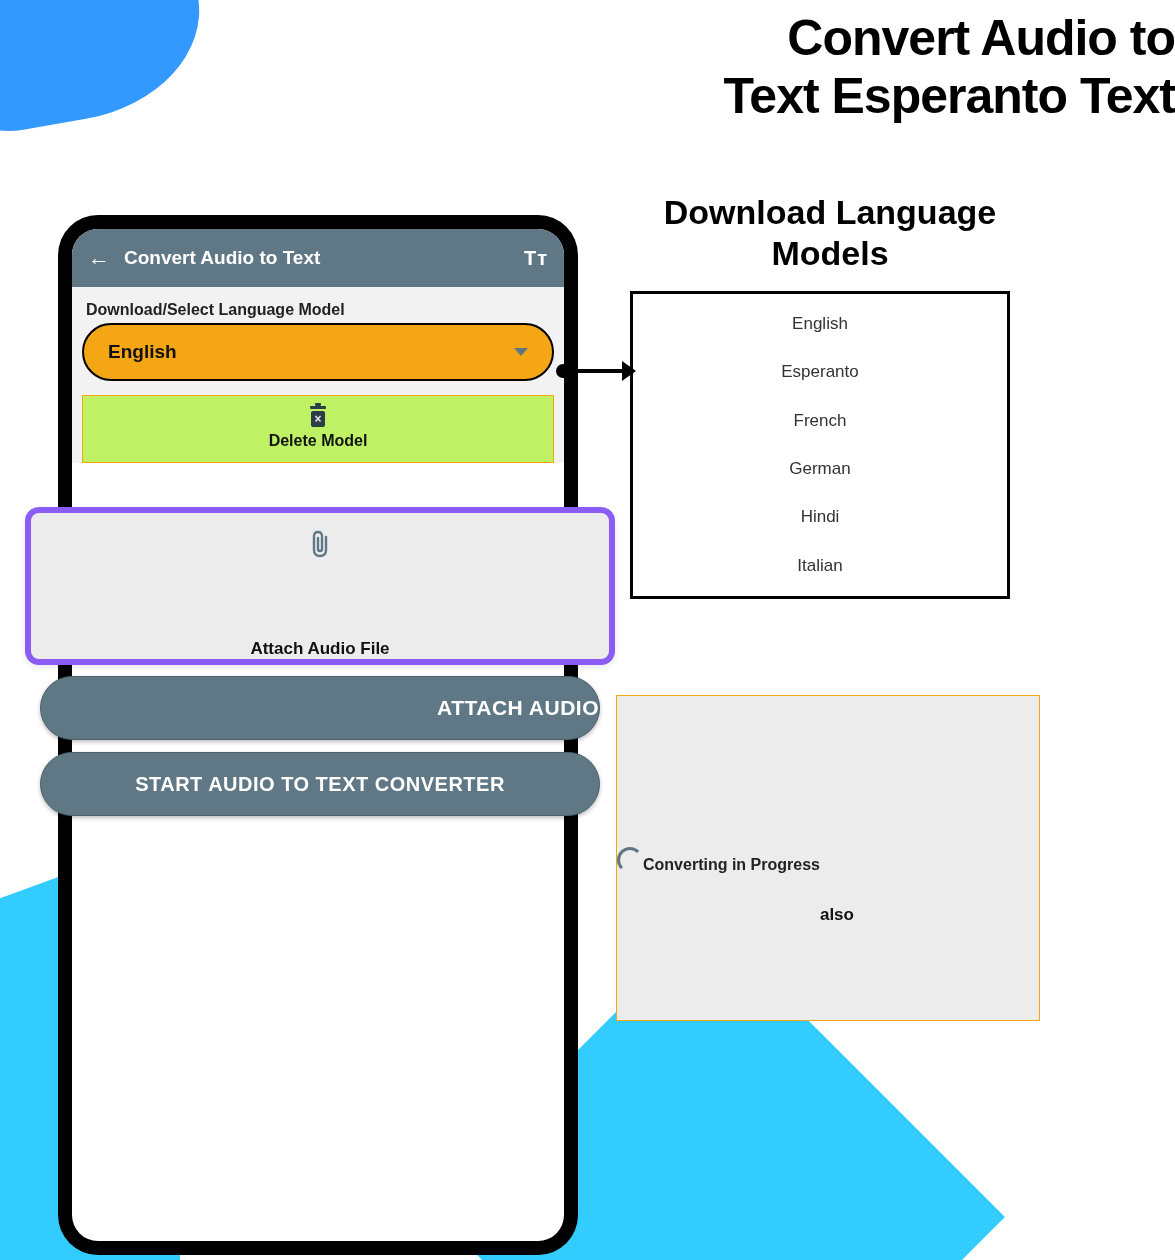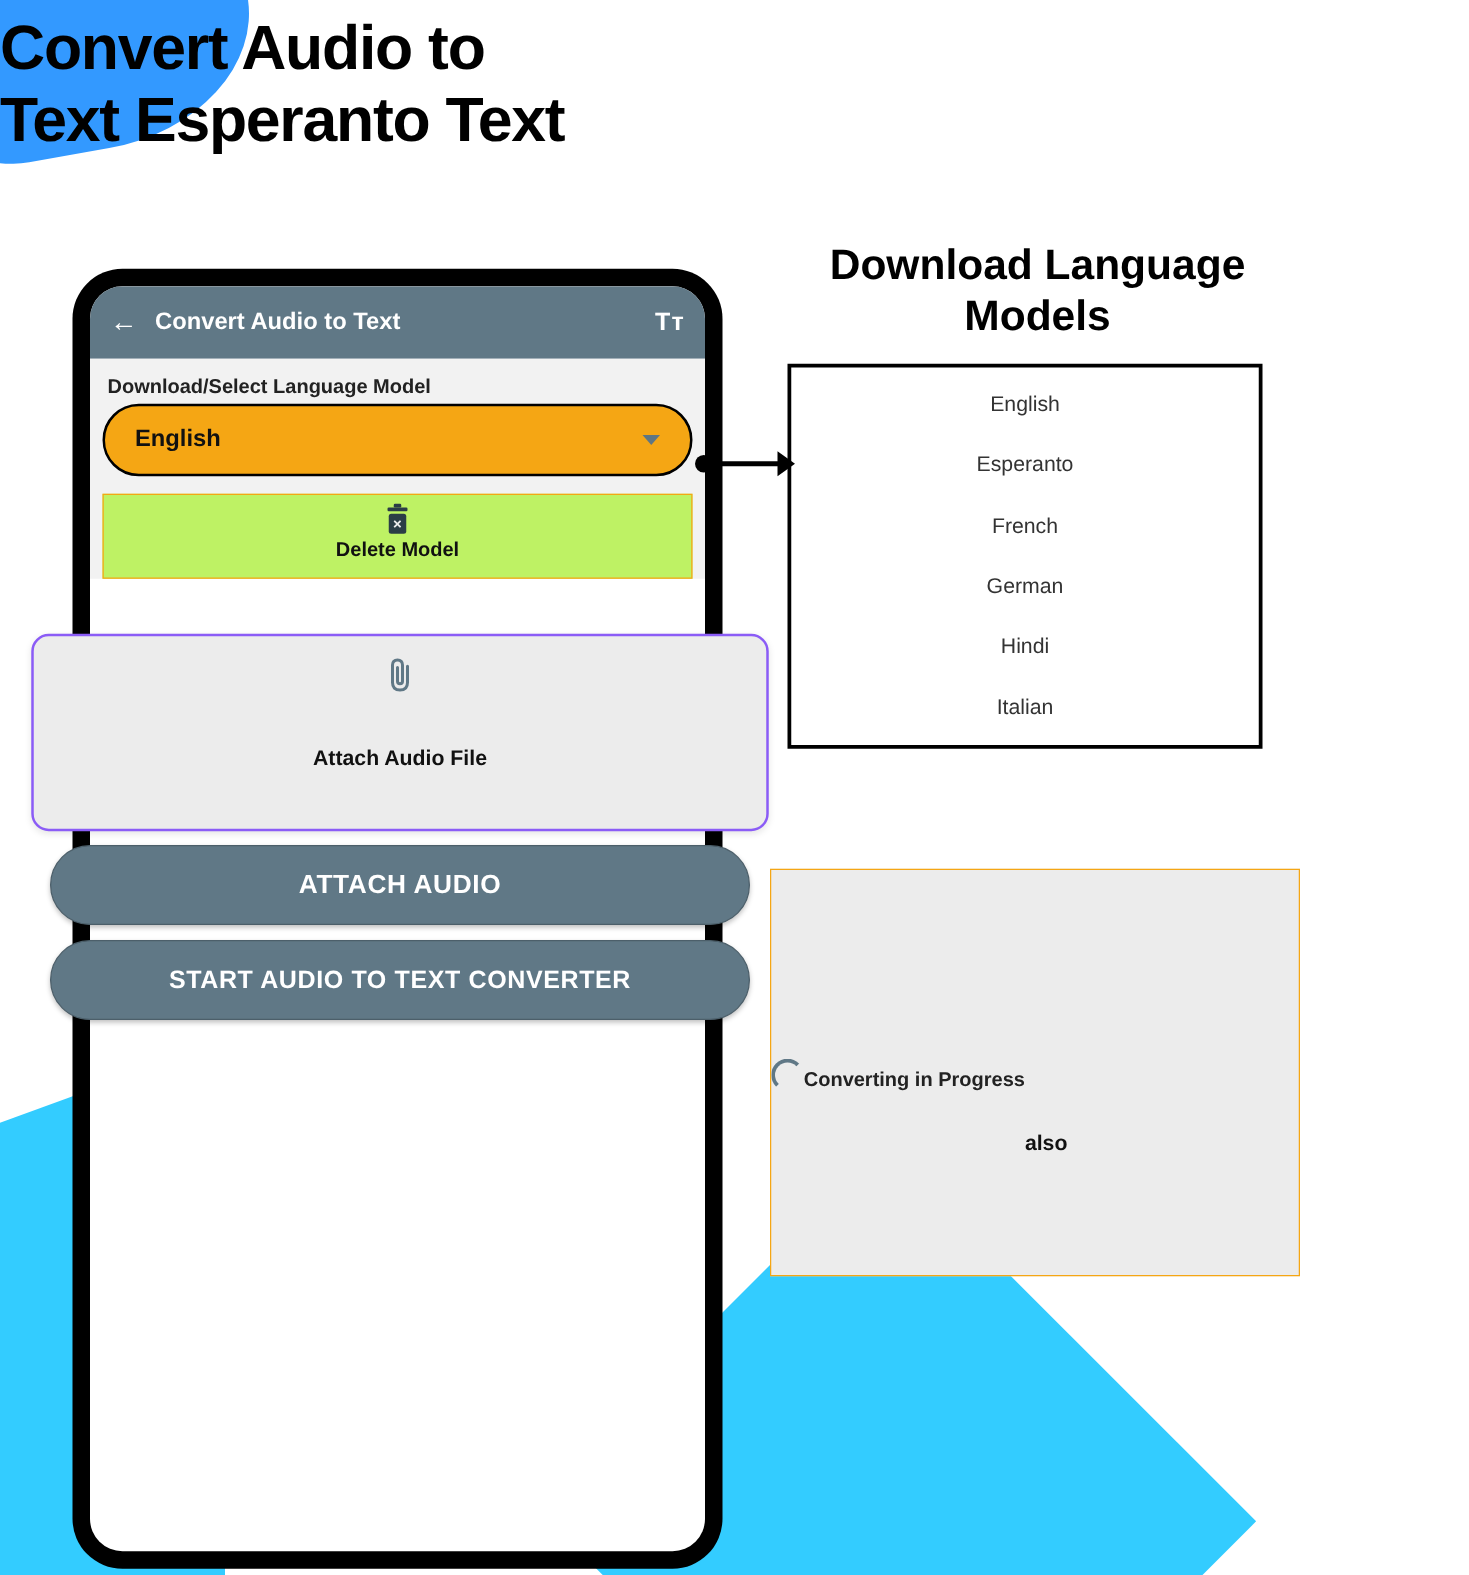--- a/index.html
+++ b/index.html
@@ -43,21 +43,21 @@
     background: #33ccff;
     transform: rotate(45deg);
     z-index: 0;
   }
 
   .page-title {
     position: absolute;
     top: 10px;
     left: 0;
     width: 100%;
-    text-align: left;
+    text-align: right;
     font-size: 50px;
     font-weight: 800;
     color: #000;
     line-height: 1.15;
     z-index: 2;
     letter-spacing: -1px;
   }
 
   
   .phone {
@@ -155,27 +155,27 @@
   .delete-box .lbl { font-weight: 700; font-size: 16px; color:#111; }
 
   
   .attach-card {
     position: absolute;
     top: 507px;
     left: 25px;
     width: 590px;
     height: 158px;
     background: #ececec;
-    border: 2px solid #8b5cf6;
+    border: 6px solid #8b5cf6;
     border-radius: 14px;
     box-shadow: 0 2px 6px rgba(0,0,0,0.1);
     display: flex;
     flex-direction: column;
     align-items: center;
-    justify-content: flex-start;
+    justify-content: space-between;
     padding-top: 16px;
     z-index: 3;
   }
   .clip-icon {
     font-size: 30px;
     color: #607886;
     margin-bottom: 34px;
   }
   .attach-card .lbl {
     font-weight: 700;
@@ -194,21 +194,21 @@
     display: flex;
     align-items: center;
     justify-content: center;
     font-weight: 800;
     font-size: 21px;
     letter-spacing: 0.5px;
     box-shadow: 0 2px 4px rgba(0,0,0,0.25);
     z-index: 3;
     border: 1px solid #4c5f6a;
   }
-  .pill-1 { top: 676px; }
+  .pill-1 { top: 676px; justify-content: flex-end; }
   .pill-2 { top: 752px; font-size: 20px; }
 
   
   .arrow {
     position: absolute;
     top: 358px;
     left: 556px;
     width: 78px;
     height: 26px;
     z-index: 4;

